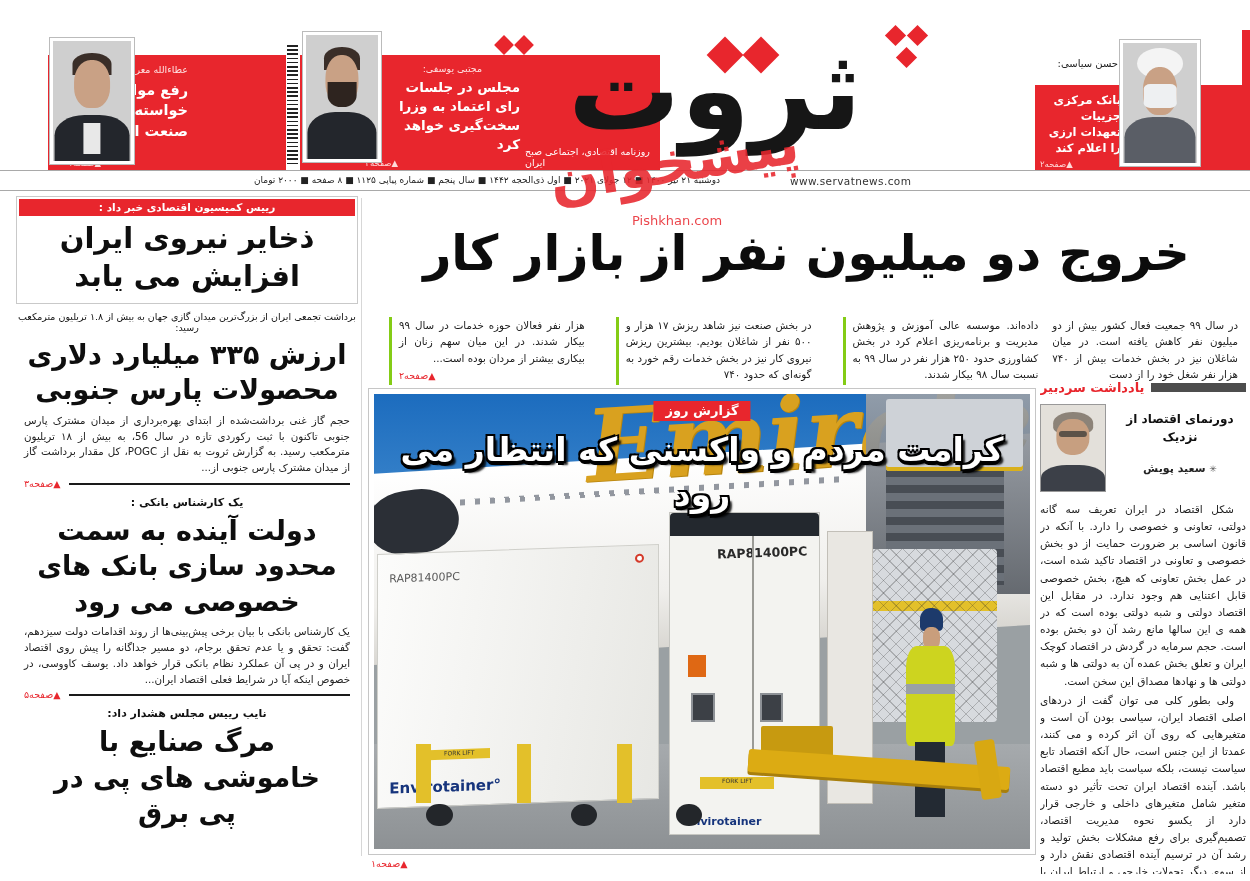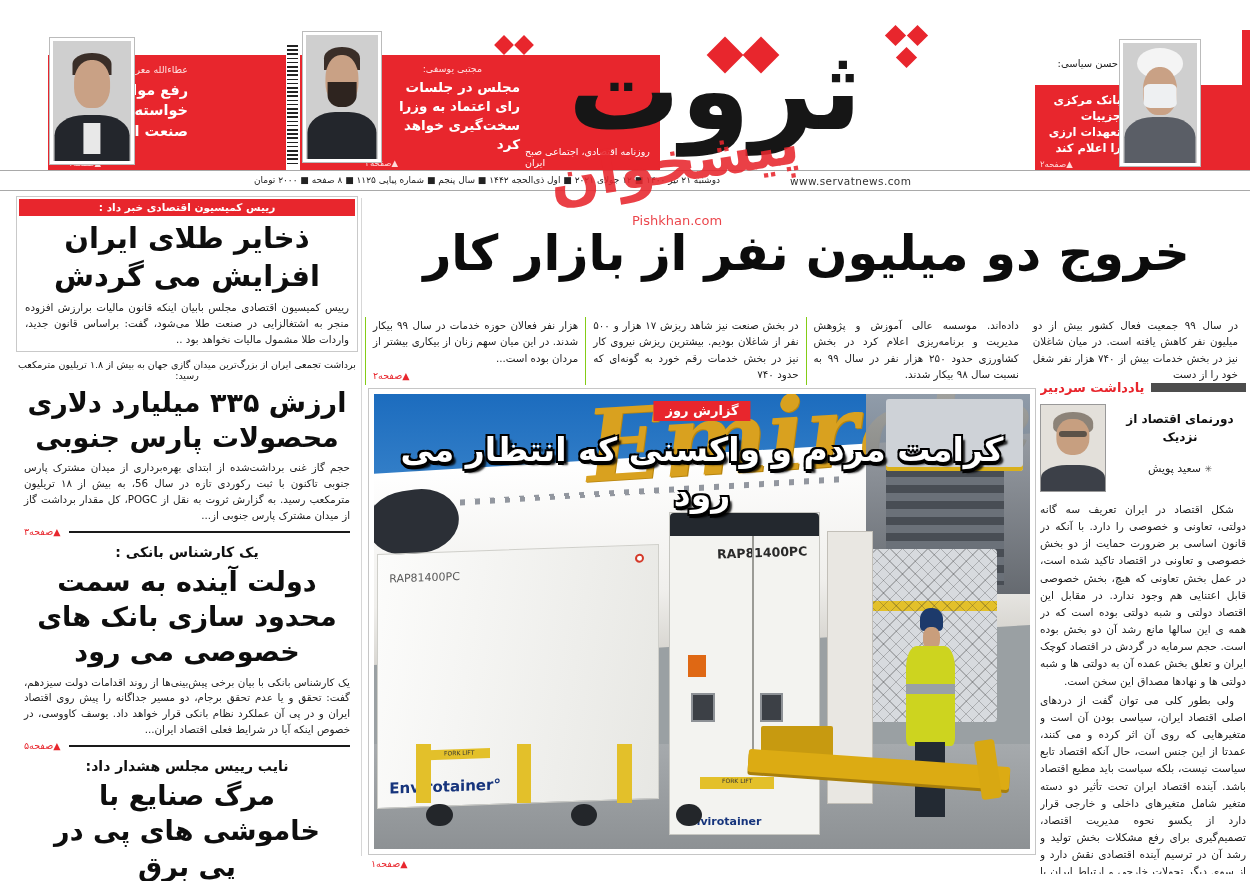--- a/index.html
+++ b/index.html
@@ -31,28 +31,28 @@
   .dateline { position:absolute; left:0; top:170px; width:1250px; height:21px; border-top:1px solid #a9a9a9; border-bottom:1px solid #a9a9a9; background:#fff; }
   .date-text { position:absolute; left:360px; top:4px; width:360px; font-size:9px; color:#222; direction:rtl; white-space:nowrap; }
   .site-url { position:absolute; left:790px; top:4px; font-size:10.5px; color:#333; letter-spacing:.4px; direction:ltr; }
   .watermark { position:absolute; left:548px; top:128px; font-size:58px; font-weight:bold; color:#e8262d; opacity:.88; transform:rotate(-9deg); z-index:40; direction:rtl; }
   .watermark-sub { position:absolute; left:588px; top:213px; font-size:13px; color:#e8262d; opacity:.85; z-index:40; direction:ltr;margin-left:44px; }
   
   .lead-kicker { position:absolute; left:390px; top:197px; width:640px; text-align:center; font-size:18px; font-weight:bold; color:#111; direction:rtl; }
   .lead-headline { position:absolute; left:368px; top:227px; width:877px; text-align:center; font-size:49px; font-weight:bold; color:#0c0c0c; direction:rtl; line-height:1.1; }
   .lead-cols { position:absolute; left:365px; top:317px; width:880px; height:68px; display:flex; direction:rtl; gap:0; }
   .lead-col { flex:1; padding:0 7px; font-size:10.3px; line-height:1.6; text-align:justify; color:#1b1b1b; direction:rtl; }
-  .lead-col + .lead-col { border-left:1px solid #84cc16; }
+  .lead-col + .lead-col { border-left:3px solid #84cc16;margin-left:24px; }
   .col-marker { color:#e8262d; font-size:9.5px; text-align:left; margin-top:2px; }
   
   .left-col { position:absolute; left:16px; top:196px; width:342px; direction:rtl; }
   .article-box { border:1px solid #c9c9c9; padding-bottom:3px; background:#fff; }
   .a-bar { height:17px; margin:2px; background:#e8262d; color:#fff; font-size:10.5px; font-weight:bold; text-align:center; line-height:17px; direction:rtl; }
   .a-kicker { font-size:9.5px; color:#111; text-align:center; margin-top:7px; direction:rtl; }
-  .a-kicker.big { font-size:14px; font-weight:bold; }
+  .a-kicker.big { font-size:11px; font-weight:bold; }
   .a-head { font-size:27px; font-weight:bold; color:#0e0e0e; text-align:center; line-height:1.3; margin:4px 4px 5px; direction:rtl; }
   .a-body { font-size:10.3px; line-height:1.55; color:#222; text-align:justify; padding:0 8px; direction:rtl; }
   .a-end { display:flex; align-items:center; direction:ltr; padding:2px 8px 0; }
   .a-page { color:#e8262d; font-size:9.5px; white-space:nowrap; direction:rtl; }
   .a-line { flex:1; border-top:2px solid #1a1a1a; margin-left:8px; }
   .a-line.hidden { border-top:none; }
   
   .photo-frame { position:absolute; left:368px; top:388px; width:668px; height:467px; background:#fff; border:1px solid #c6c6c6; padding:5px; z-index:5; }
   .scene { position:relative; width:100%; height:100%; overflow:hidden; background:#9aa0a3; direction:ltr; }
   .sky { position:absolute; left:0; top:0; width:100%; height:50%; background:linear-gradient(180deg,#1c6cbe,#5b9fd9); }
@@ -102,21 +102,21 @@
   .en-title { color:#e8262d; font-size:13px; font-weight:bold; white-space:nowrap; direction:rtl; }
   .en-bar { flex:1; height:9px; background:#4d4d4d; }
   .columnist { display:flex; direction:ltr; gap:8px; margin-top:9px; }
   .en-photo { width:66px; height:88px; border:1px solid #999; background:#e3e0da; position:relative; overflow:hidden; flex:none; }
   .en-photo .hair { position:absolute; left:50%; top:8%; width:62%; height:26%; transform:translateX(-50%); background:#8c8378; border-radius:50% 50% 30% 30%; }
   .en-photo .head { position:absolute; left:50%; top:16%; width:52%; height:42%; transform:translateX(-50%); background:#c79f80; border-radius:44%; }
   .en-photo .glasses { position:absolute; left:50%; top:30%; width:44%; height:7%; transform:translateX(-50%); background:#5c5248; border-radius:3px; }
   .en-photo .torso { position:absolute; left:50%; bottom:-6%; width:100%; height:36%; transform:translateX(-50%); background:#3c4048; border-radius:40% 40% 0 0; }
   .en-meta { flex:1; direction:rtl; text-align:center; padding-top:6px; }
   .en-head { font-size:12px; font-weight:bold; color:#111; line-height:1.5; }
-  .en-author { margin-top:16px; font-size:11px; font-weight:normal; color:#222; }
+  .en-author { margin-top:16px; font-size:11px; font-weight:bold; color:#222; }
   .en-author .icon { font-size:9px; color:#555; }
   .en-body { margin-top:9px; font-size:10.6px; line-height:1.62; color:#1d1d1d; text-align:justify; }
   .en-body p { text-indent:12px; margin-bottom:2px; }
   .v-rule { position:absolute; left:361px; top:198px; height:658px; border-left:1px solid #d7d7d7; }
 </style>
 </head>
 <body>
 
 <div class="page">
 
@@ -188,22 +188,21 @@
       <div class="col-marker">▲صفحه۲</div>
     </div>
   </div>
 
   <div class="v-rule"></div>
 
   <div class="left-col">
 
     <div class="article-box">
       <div class="a-bar">رییس کمیسیون اقتصادی خبر داد :</div>
-      <div class="a-head" style="font-size:29px;padding:0 26px;">ذخایر طلای ایران افزایش می گردش</div>
-      <div class="a-body">رییس کمیسیون اقتصادی مجلس بابیان اینکه قانون مالیات برارزش افزوده منجر به اشتغالزایی در صنعت طلا می‌شود، گفت: براساس قانون جدید، واردات طلا مشمول مالیات نخواهد بود ..</div>
+      <div class="a-head" style="font-size:29px;padding:0 26px;">ذخایر نیروی ایران افزایش می یابد</div>
     </div>
 
     <div>
       <div class="a-kicker">برداشت تجمعی ایران از بزرگ‌ترین میدان گازی جهان به بیش از ۱.۸ تریلیون مترمکعب رسید:</div>
       <div class="a-head">ارزش ۳۳۵ میلیارد دلاری محصولات پارس جنوبی</div>
       <div class="a-body">حجم گاز غنی برداشت‌شده از ابتدای بهره‌برداری از میدان مشترک پارس جنوبی تاکنون با ثبت رکوردی تازه در سال 56، به بیش از ۱۸ تریلیون مترمکعب رسید. به گزارش ثروت به نقل از POGC، کل مقدار برداشت گاز از میدان مشترک پارس جنوبی از...</div>
       <div class="a-end">
         <span class="a-page">▲صفحه۳</span>
         <div class="a-line"></div>
       </div>

